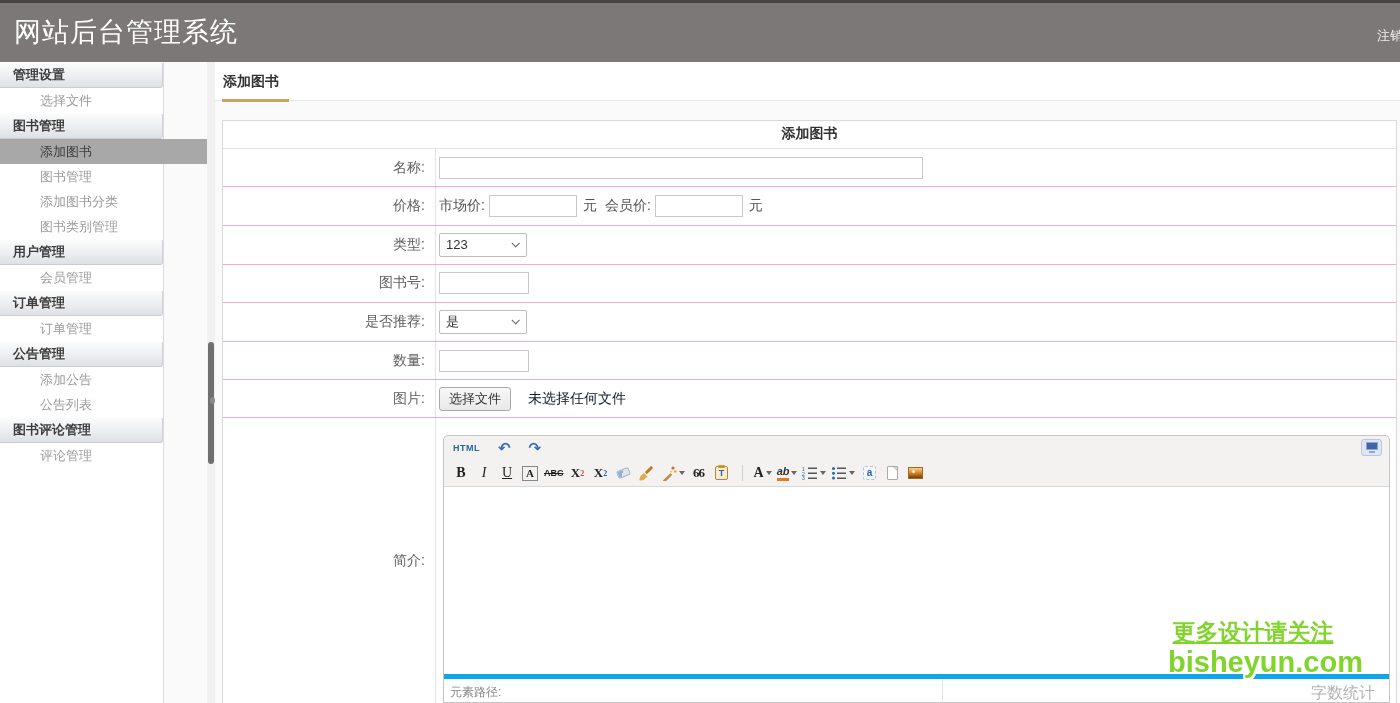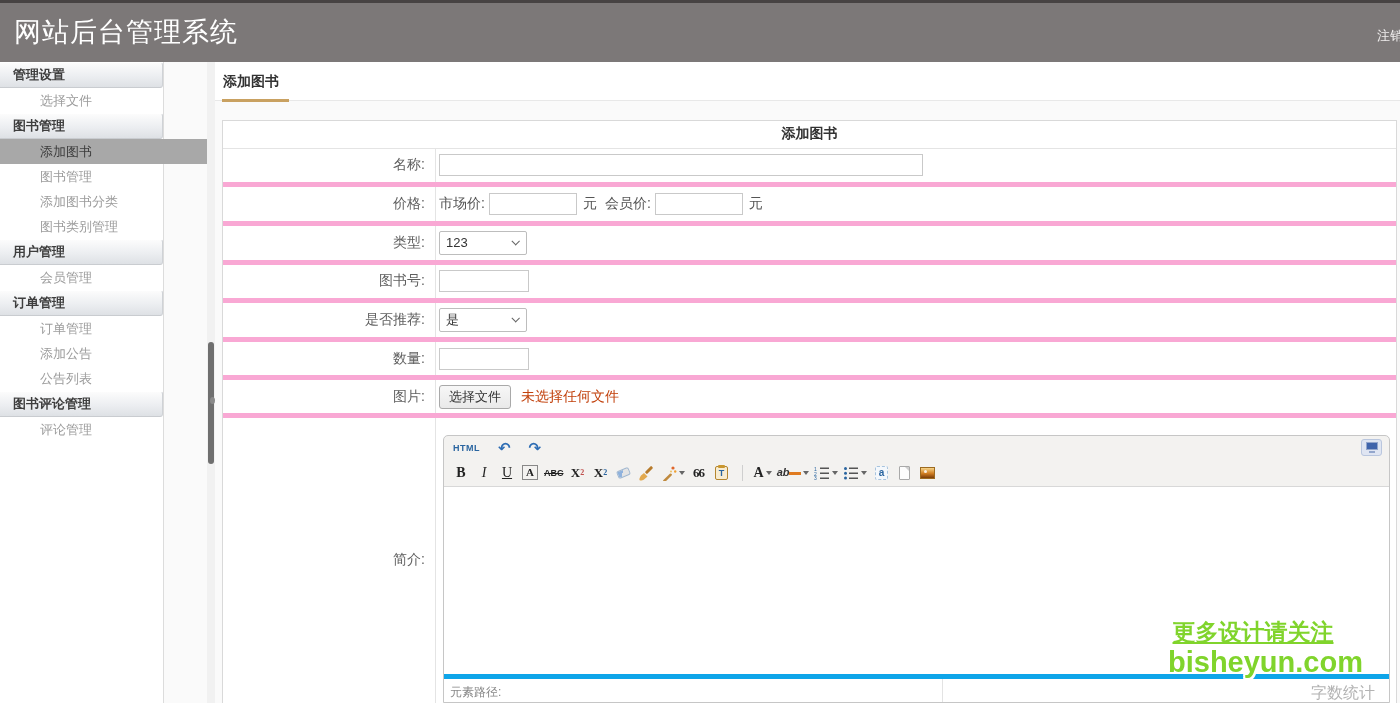--- a/index.html
+++ b/index.html
@@ -41,21 +41,21 @@
   .tab { position:absolute; left:8px; top:0; height:39px; line-height:39px;
     font-size:14px; font-weight:bold; color:#333; cursor:pointer; }
   .tab-underline { position:absolute; left:7px; top:37px; width:67px; height:3px;
     background:#c9a161; }
 
   
   .panel { position:absolute; left:7px; top:58px; width:1175px; height:584px;
     background:#fff; border:1px solid #d9d9d9; display:flex; flex-direction:column; }
   .row-title { height:28px; border-bottom:1px solid #e4e4e4; display:flex;
     align-items:center; justify-content:center; font-size:14px; font-weight:bold; color:#333; }
-  .frow { display:flex; border-bottom:5px solid #f9a8d4; }
+  .frow { display:flex; border-bottom:1px solid #f9a8d4; }
   .frow.h39 { height:39px; } .frow.h38 { height:38px; }
   .frow.grow { flex:1; border-bottom:none; }
   .cell-label { width:213px; border-right:1px solid #e4e4e4; display:flex;
     align-items:center; justify-content:flex-end; padding-right:10px;
     font-size:14px; color:#5f5f5f; }
   .cell-field { flex:1; display:flex; align-items:center; padding-left:3px;
     font-size:14px; color:#555; }
   .grow .cell-field { padding-left:7px; align-items:flex-start; }
   input.txt { height:22px; border:1px solid #c9c9c9; background:#fff; outline:none;
     padding:0 4px; font-size:13px; color:#333; }
@@ -66,21 +66,21 @@
   .plabel { margin-right:4px; }
   .sel { width:88px; height:24px; border:1px solid #bdbdbd; border-radius:2px;
     background:#fff; display:flex; align-items:center; padding:0 6px;
     font-size:13px; color:#333; cursor:pointer; position:relative; }
   .sel .chev { position:absolute; right:8px; top:7px; width:6px; height:6px;
     border-right:1.5px solid #666; border-bottom:1.5px solid #666;
     transform:rotate(45deg) translateY(-1px); }
   .filebtn { height:24px; padding:0 9px; border:1px solid #a9a9a9; border-radius:3px;
     background:linear-gradient(180deg,#f7f7f7,#e9e9e9); font-size:13px; color:#333;
     cursor:pointer; font-family:Liberation Sans, sans-serif; }
-  .filestatus { margin-left:10px; color:#c2410c; }
+  .filestatus { margin-left:17px; color:#0f172a; }
 
   
   .editor { position:relative; margin-top:17px; width:947px; height:268px;
     border:1px solid #c6c6c6; border-radius:5px 5px 0 0;
     background:#f3f2f0; }
   .tb-row1 { height:24px; display:flex; align-items:center; gap:18px; padding-left:9px; }
   .tb-row2 { height:26px; display:flex; align-items:center; gap:5px; padding-left:8px; }
   .tbi { min-width:18px; height:20px; display:flex; align-items:center;
     justify-content:center; font-size:14px; color:#222; cursor:pointer; }
   .serif { font-family:"Liberation Serif","DejaVu Serif",serif; }
@@ -100,21 +100,21 @@
   .quote-i { font-weight:bold; font-size:13px; letter-spacing:-1px; }
   .clip-i { width:13px; height:14px; border:1px solid #b5862f; border-radius:2px;
     background:#f7ecd2; position:relative; display:flex; align-items:center;
     justify-content:center; }
   .clip-i::before { content:""; position:absolute; top:-2px; left:2px; width:7px;
     height:3px; background:#c9972f; border-radius:1px; }
   .clip-t { font-size:9px; font-weight:bold; color:#2a65a0; }
   .caret { width:0; height:0; border-left:3px solid transparent;
     border-right:3px solid transparent; border-top:4px solid #666; margin-left:2px; }
   .vsep { width:1px; height:16px; background:#cfcfcf; margin:0 6px; }
-  .hilite-wrap { display:flex; flex-direction:row; align-items:center; }
+  .hilite-wrap { display:flex; flex-direction:column; align-items:center; }
   .hilite-ab { font-size:11px; font-weight:bold; font-style:italic; color:#333;
     line-height:11px; }
   .hilite-bar { width:12px; height:3px; background:#e07b20; margin-top:1px; }
   .anchor-i { border:1px dashed #a8c4de; border-radius:2px; background:#f4f8fc;
     color:#2a65a0; font-size:10px; font-weight:bold; padding:0 3px; line-height:12px; }
   .page-i { width:11px; height:14px; background:#fdfdfd; border:1px solid #a9a9a9;
     border-radius:1px; position:relative; }
   .page-i::before { content:""; position:absolute; right:0; top:0;
     border-left:4px solid transparent; border-top:4px solid #cfcfcf; }
   .img-i { width:15px; height:12px; border:1px solid #9c6a20; position:relative;
@@ -162,20 +162,21 @@
   <div class="side-item">图书管理</div>
   <div class="side-item">添加图书分类</div>
   <div class="side-item">图书类别管理</div>
 
   <div class="sec-bar">用户管理</div>
   <div class="side-item">会员管理</div>
 
   <div class="sec-bar">订单管理</div>
   <div class="side-item">订单管理</div>
 
+  <div class="sec-bar">公告管理</div>
   <div class="side-item">添加公告</div>
   <div class="side-item">公告列表</div>
 
   <div class="sec-bar">图书评论管理</div>
   <div class="side-item">评论管理</div>
 </div>
 <div class="scroll-track"></div>
 <div class="scroll-thumb"></div>
 <div class="scroll-dot"></div>
 

